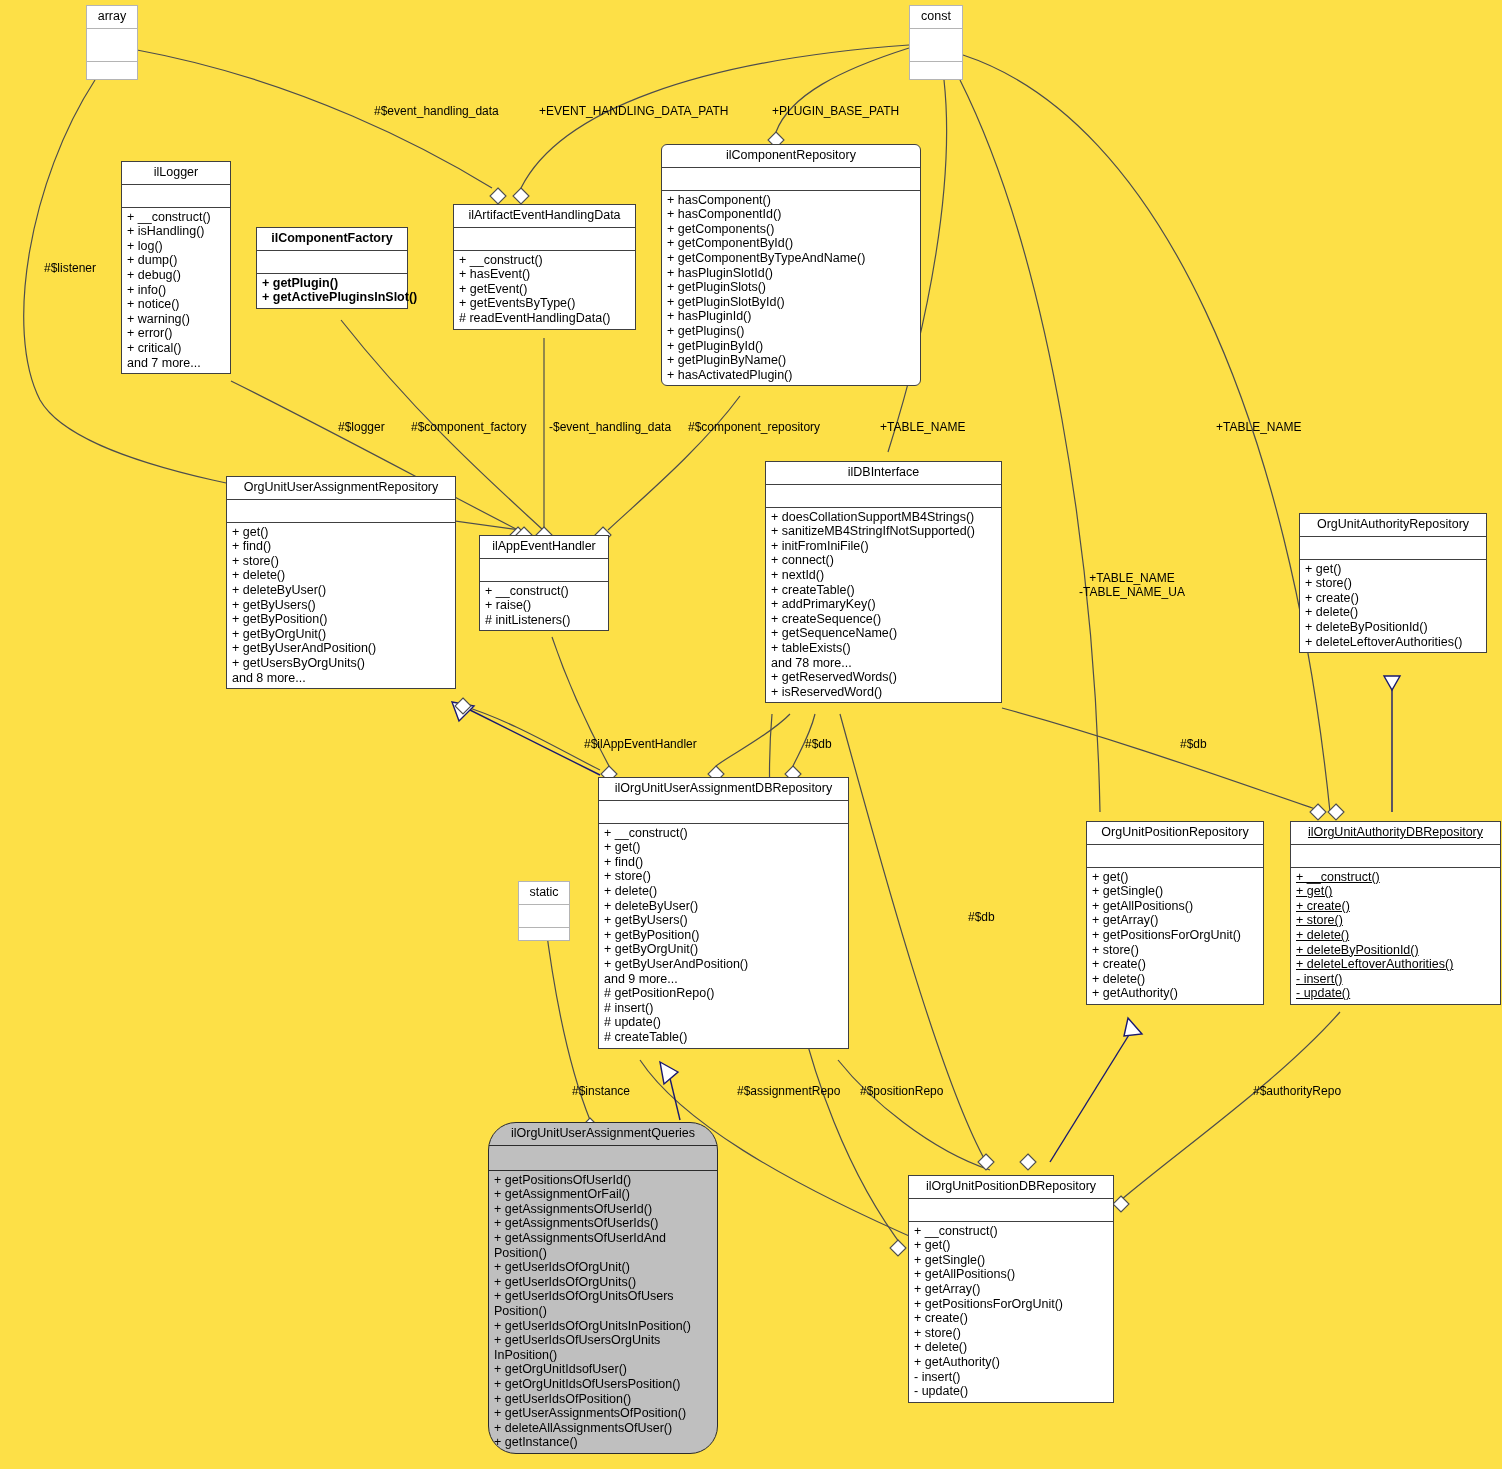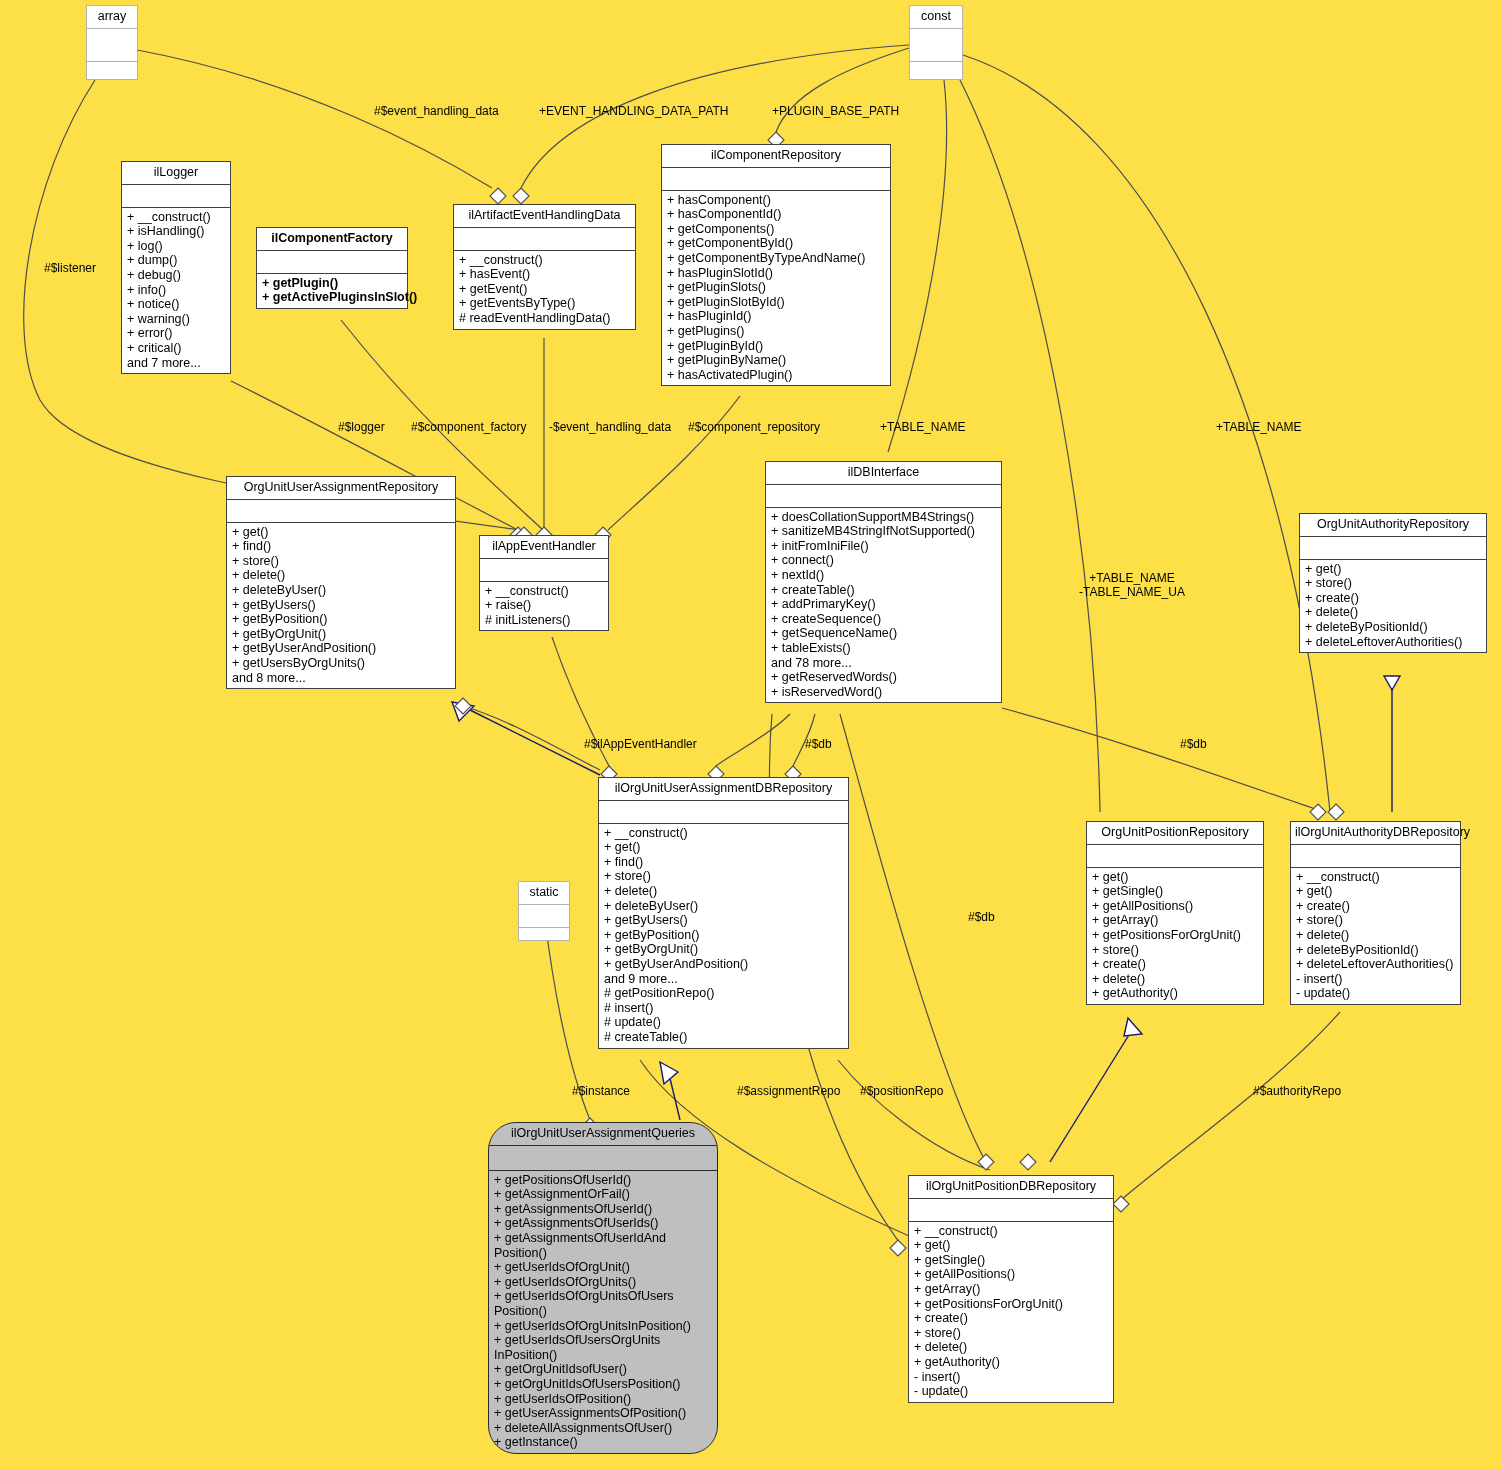--- a/index.html
+++ b/index.html
@@ -219,21 +219,21 @@
     <div class="uml-attrs"></div>
     <div class="uml-ops">
         <div>+ __construct()</div>
         <div>+ hasEvent()</div>
         <div>+ getEvent()</div>
         <div>+ getEventsByType()</div>
         <div># readEventHandlingData()</div>
       </div>
   </div>
 
-  <div class="uml-class" style="left:661px; top:144px; width:230px;">
+  <div class="uml-class" style="left:661px; top:144px; width:260px;border-radius:6px;">
     <div class="uml-title">ilComponentRepository</div>
     <div class="uml-attrs"></div>
     <div class="uml-ops">
         <div>+ hasComponent()</div>
         <div>+ hasComponentId()</div>
         <div>+ getComponents()</div>
         <div>+ getComponentById()</div>
         <div>+ getComponentByTypeAndName()</div>
         <div>+ hasPluginSlotId()</div>
         <div>+ getPluginSlots()</div>
@@ -338,21 +338,21 @@
         <div>+ getAllPositions()</div>
         <div>+ getArray()</div>
         <div>+ getPositionsForOrgUnit()</div>
         <div>+ store()</div>
         <div>+ create()</div>
         <div>+ delete()</div>
         <div>+ getAuthority()</div>
       </div>
   </div>
 
-  <div class="uml-class" style="left:1290px; top:821px; width:171px;">
+  <div class="uml-class" style="left:1290px; top:821px; width:211px;text-decoration:underline;">
     <div class="uml-title">ilOrgUnitAuthorityDBRepository</div>
     <div class="uml-attrs"></div>
     <div class="uml-ops">
         <div>+ __construct()</div>
         <div>+ get()</div>
         <div>+ create()</div>
         <div>+ store()</div>
         <div>+ delete()</div>
         <div>+ deleteByPositionId()</div>
         <div>+ deleteLeftoverAuthorities()</div>

